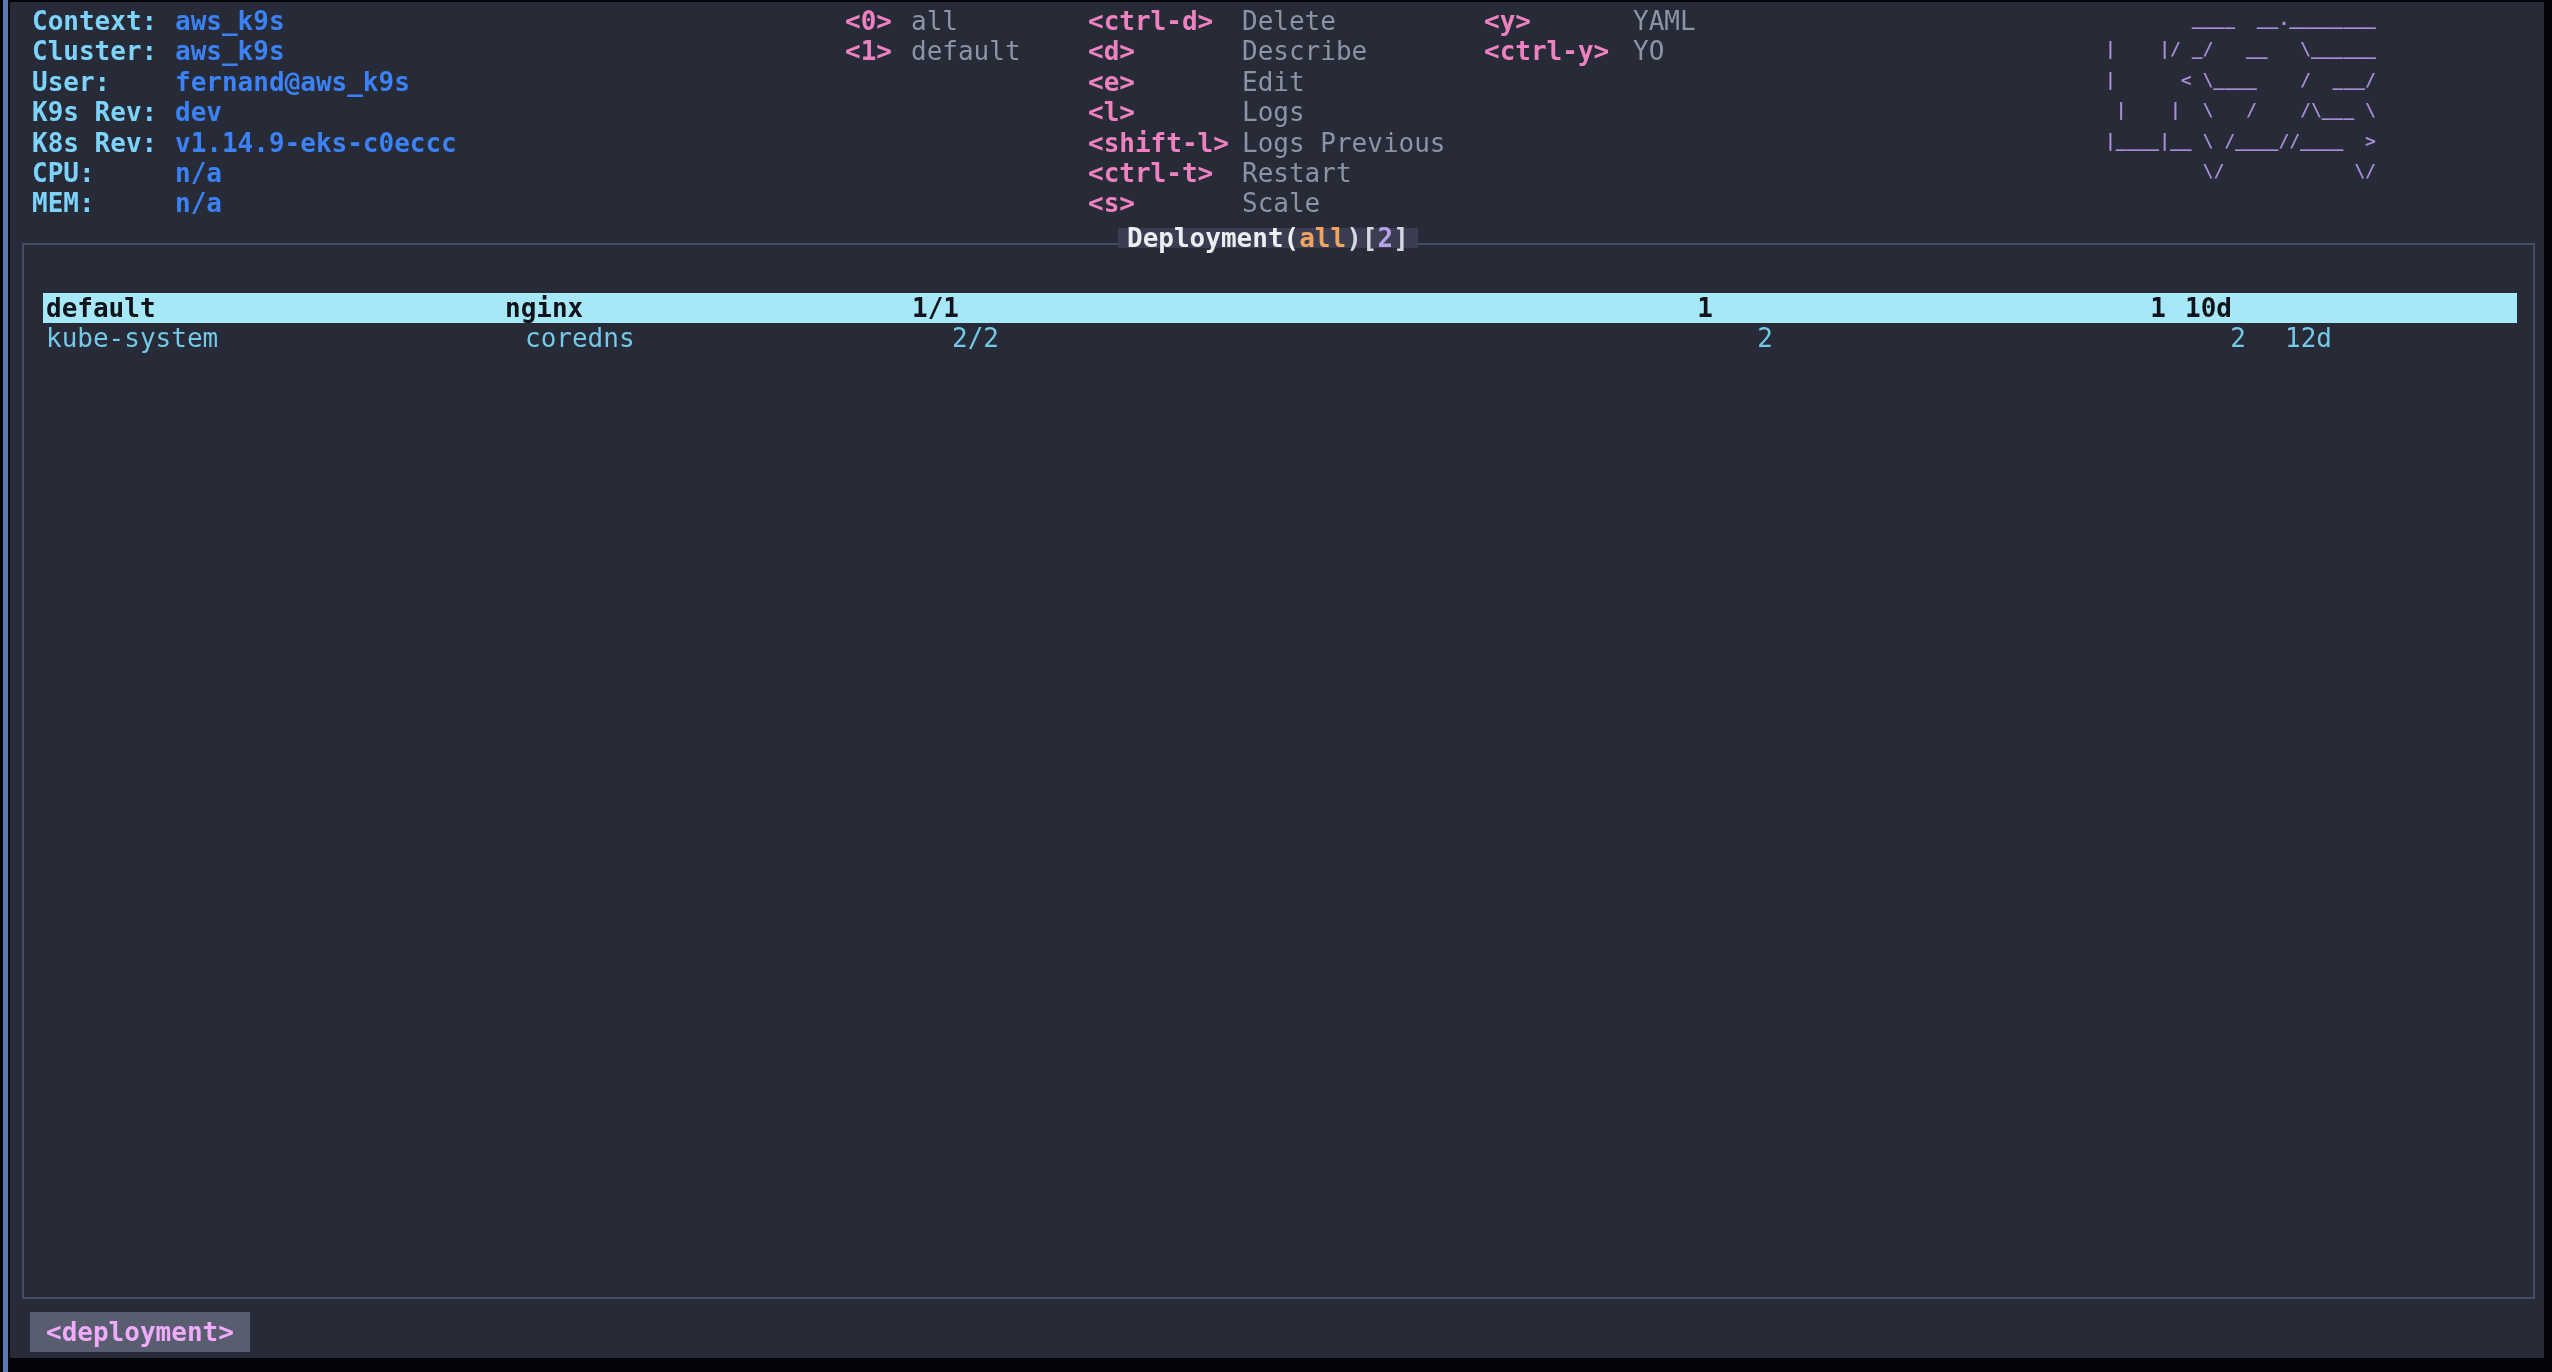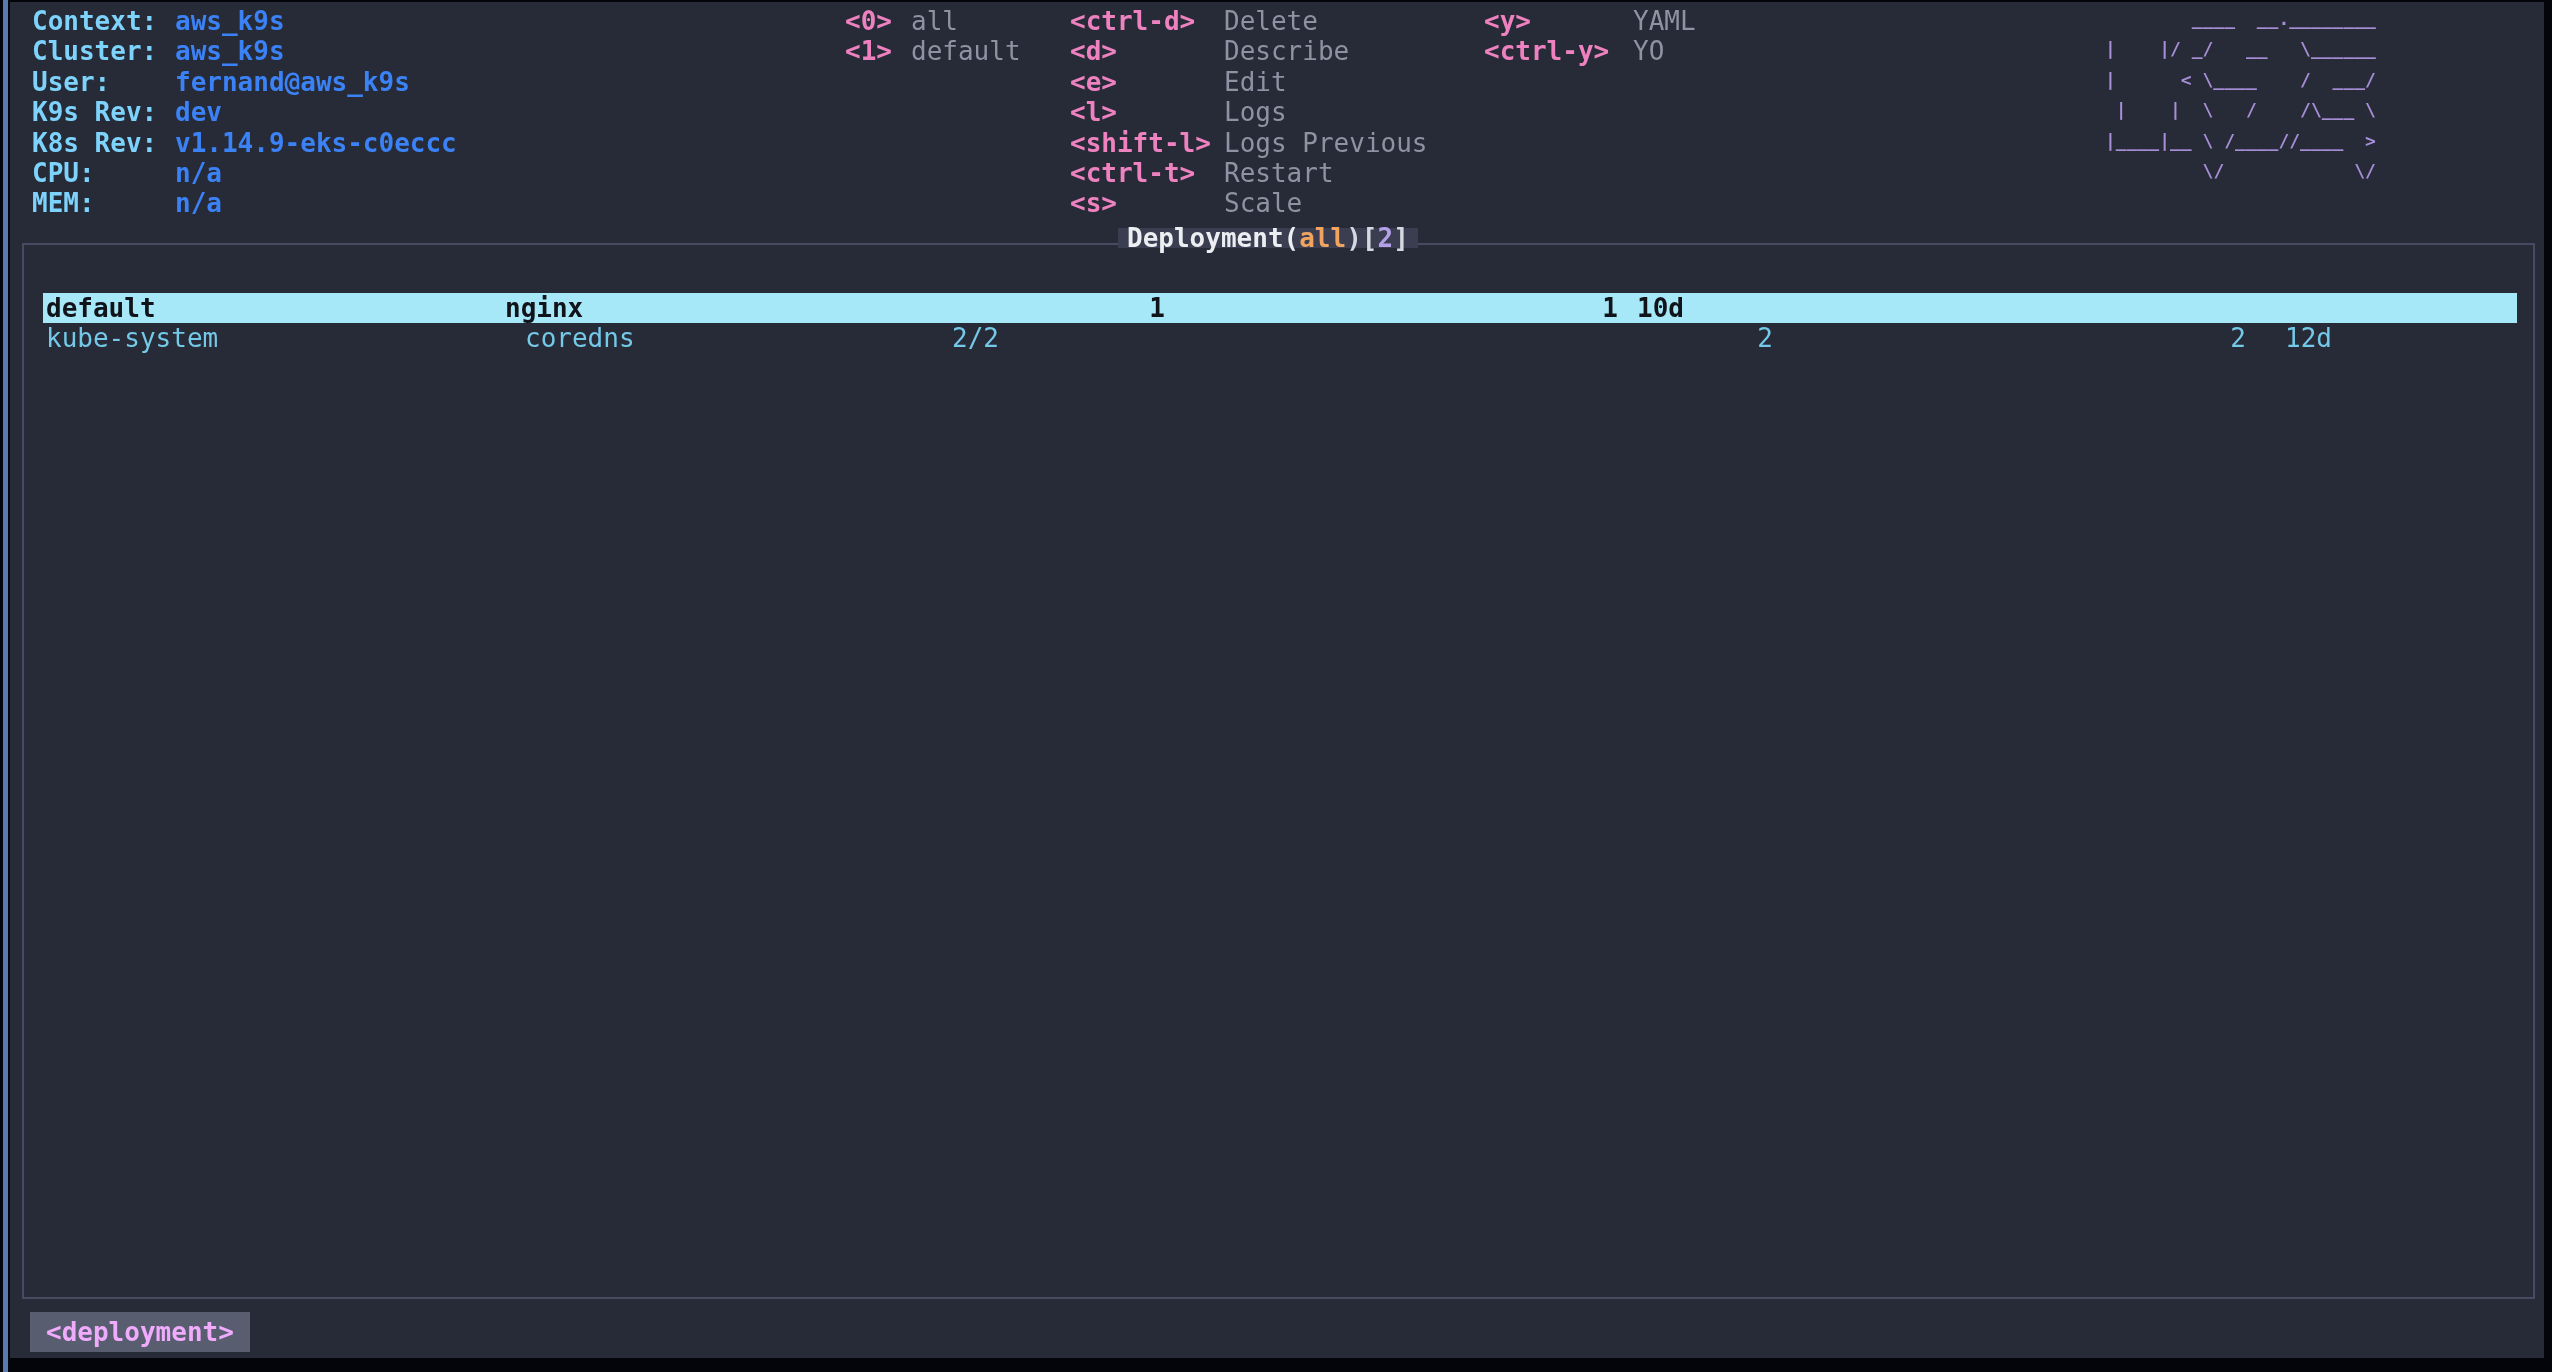--- a/index.html
+++ b/index.html
@@ -10,21 +10,21 @@
 
   
   #cluster-info{position:absolute;left:22px;top:4px;}
   .irow{height:30.4px;display:flex;white-space:pre;}
   .ilabel{color:#7dd3fc;font-weight:bold;width:143px;flex-shrink:0;}
   .ival{color:#3b82f6;font-weight:bold;}
 
   
   .keys{position:absolute;top:4px;}
   #keys-ns{left:835px;}      #keys-ns .key{width:66px;}
-  #keys-actions{left:1060px;}#keys-actions .key{width:154px;}
+  #keys-actions{left:1060px;}#keys-actions .key{width:154px;margin-left:18px;}
   #keys-yaml{left:1474px;}   #keys-yaml .key{width:149px;}
   .krow{height:30.4px;display:flex;white-space:pre;}
   .key{color:#ee82c0;font-weight:bold;flex-shrink:0;}
   .kdesc{color:#8d93a3;}
 
   
   #logo{position:absolute;left:2095px;top:2px;margin:0;color:#a78ed6;font-weight:bold;
         font-family:inherit;font-size:18px;line-height:30.4px;text-align:right;}
 
   
@@ -96,20 +96,21 @@
 |____|__ \ /____//____  &gt;
         \/            \/</pre>
 
     <div id="frame"></div>
     <div id="title-badge"><span>Deployment(</span><span class="t-orange">all</span><span class="t-dim">)[</span><span class="t-purple">2</span><span class="t-dim">]</span></div>
 
 
     <div id="row-0" class="trow">
       <div class="c-ns">default</div>
       <div class="c-name">nginx</div>
+      <div class="c-ready">1/1</div>
       <div class="c-utd">1</div>
       <div class="c-avail">1</div>
       <div class="c-age">10d</div>
     </div>
 
     <div id="row-1" class="trow">
       <div class="c-ns">kube-system</div>
       <div class="c-name">coredns</div>
       <div class="c-ready">2/2</div>
       <div class="c-utd">2</div>

